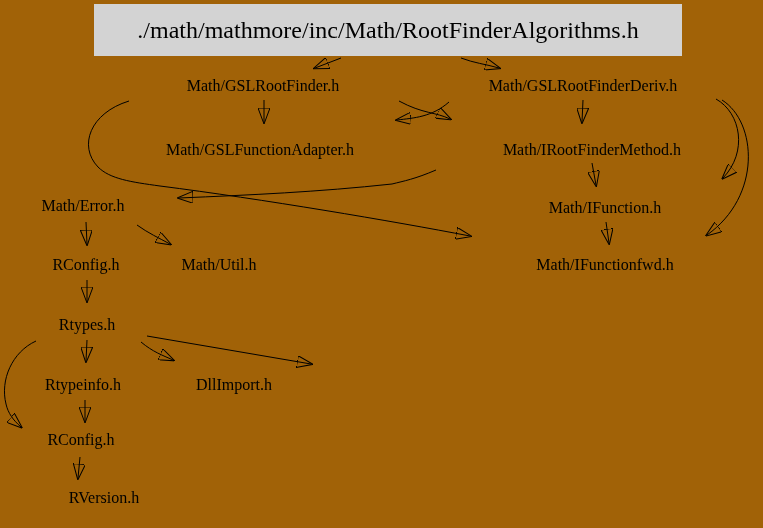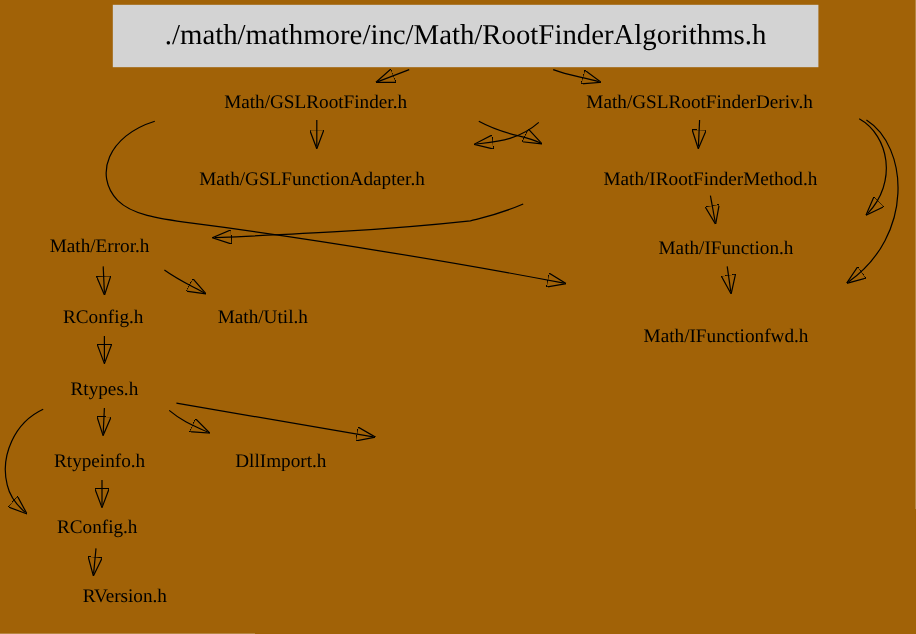--- a/index.html
+++ b/index.html
@@ -88,20 +88,20 @@
   </div>
 
   <div class="node" style="left:263px; top:72px;">Math/GSLRootFinder.h</div>
   <div class="node" style="left:583px; top:72px;">Math/GSLRootFinderDeriv.h</div>
   <div class="node" style="left:260px; top:136px;">Math/GSLFunctionAdapter.h</div>
   <div class="node" style="left:592px; top:136px;">Math/IRootFinderMethod.h</div>
   <div class="node" style="left:83px;  top:192px;">Math/Error.h</div>
   <div class="node" style="left:605px; top:194px;">Math/IFunction.h</div>
   <div class="node" style="left:86px;  top:251px;">RConfig.h</div>
   <div class="node" style="left:219px; top:251px;">Math/Util.h</div>
-  <div class="node" style="left:605px; top:251px;margin-top:16px;">Math/IFunctionfwd.h</div>
+  <div class="node" style="left:605px; top:251px;">Math/IFunctionfwd.h</div>
   <div class="node" style="left:87px;  top:311px;">Rtypes.h</div>
   <div class="node" style="left:83px;  top:371px;">Rtypeinfo.h</div>
   <div class="node" style="left:234px; top:371px;">DllImport.h</div>
   <div class="node" style="left:81px;  top:426px;">RConfig.h</div>
   <div class="node" style="left:81px;  top:484px;margin-left:23px;">RVersion.h</div>
 
 </div>
 
 </body></html>

